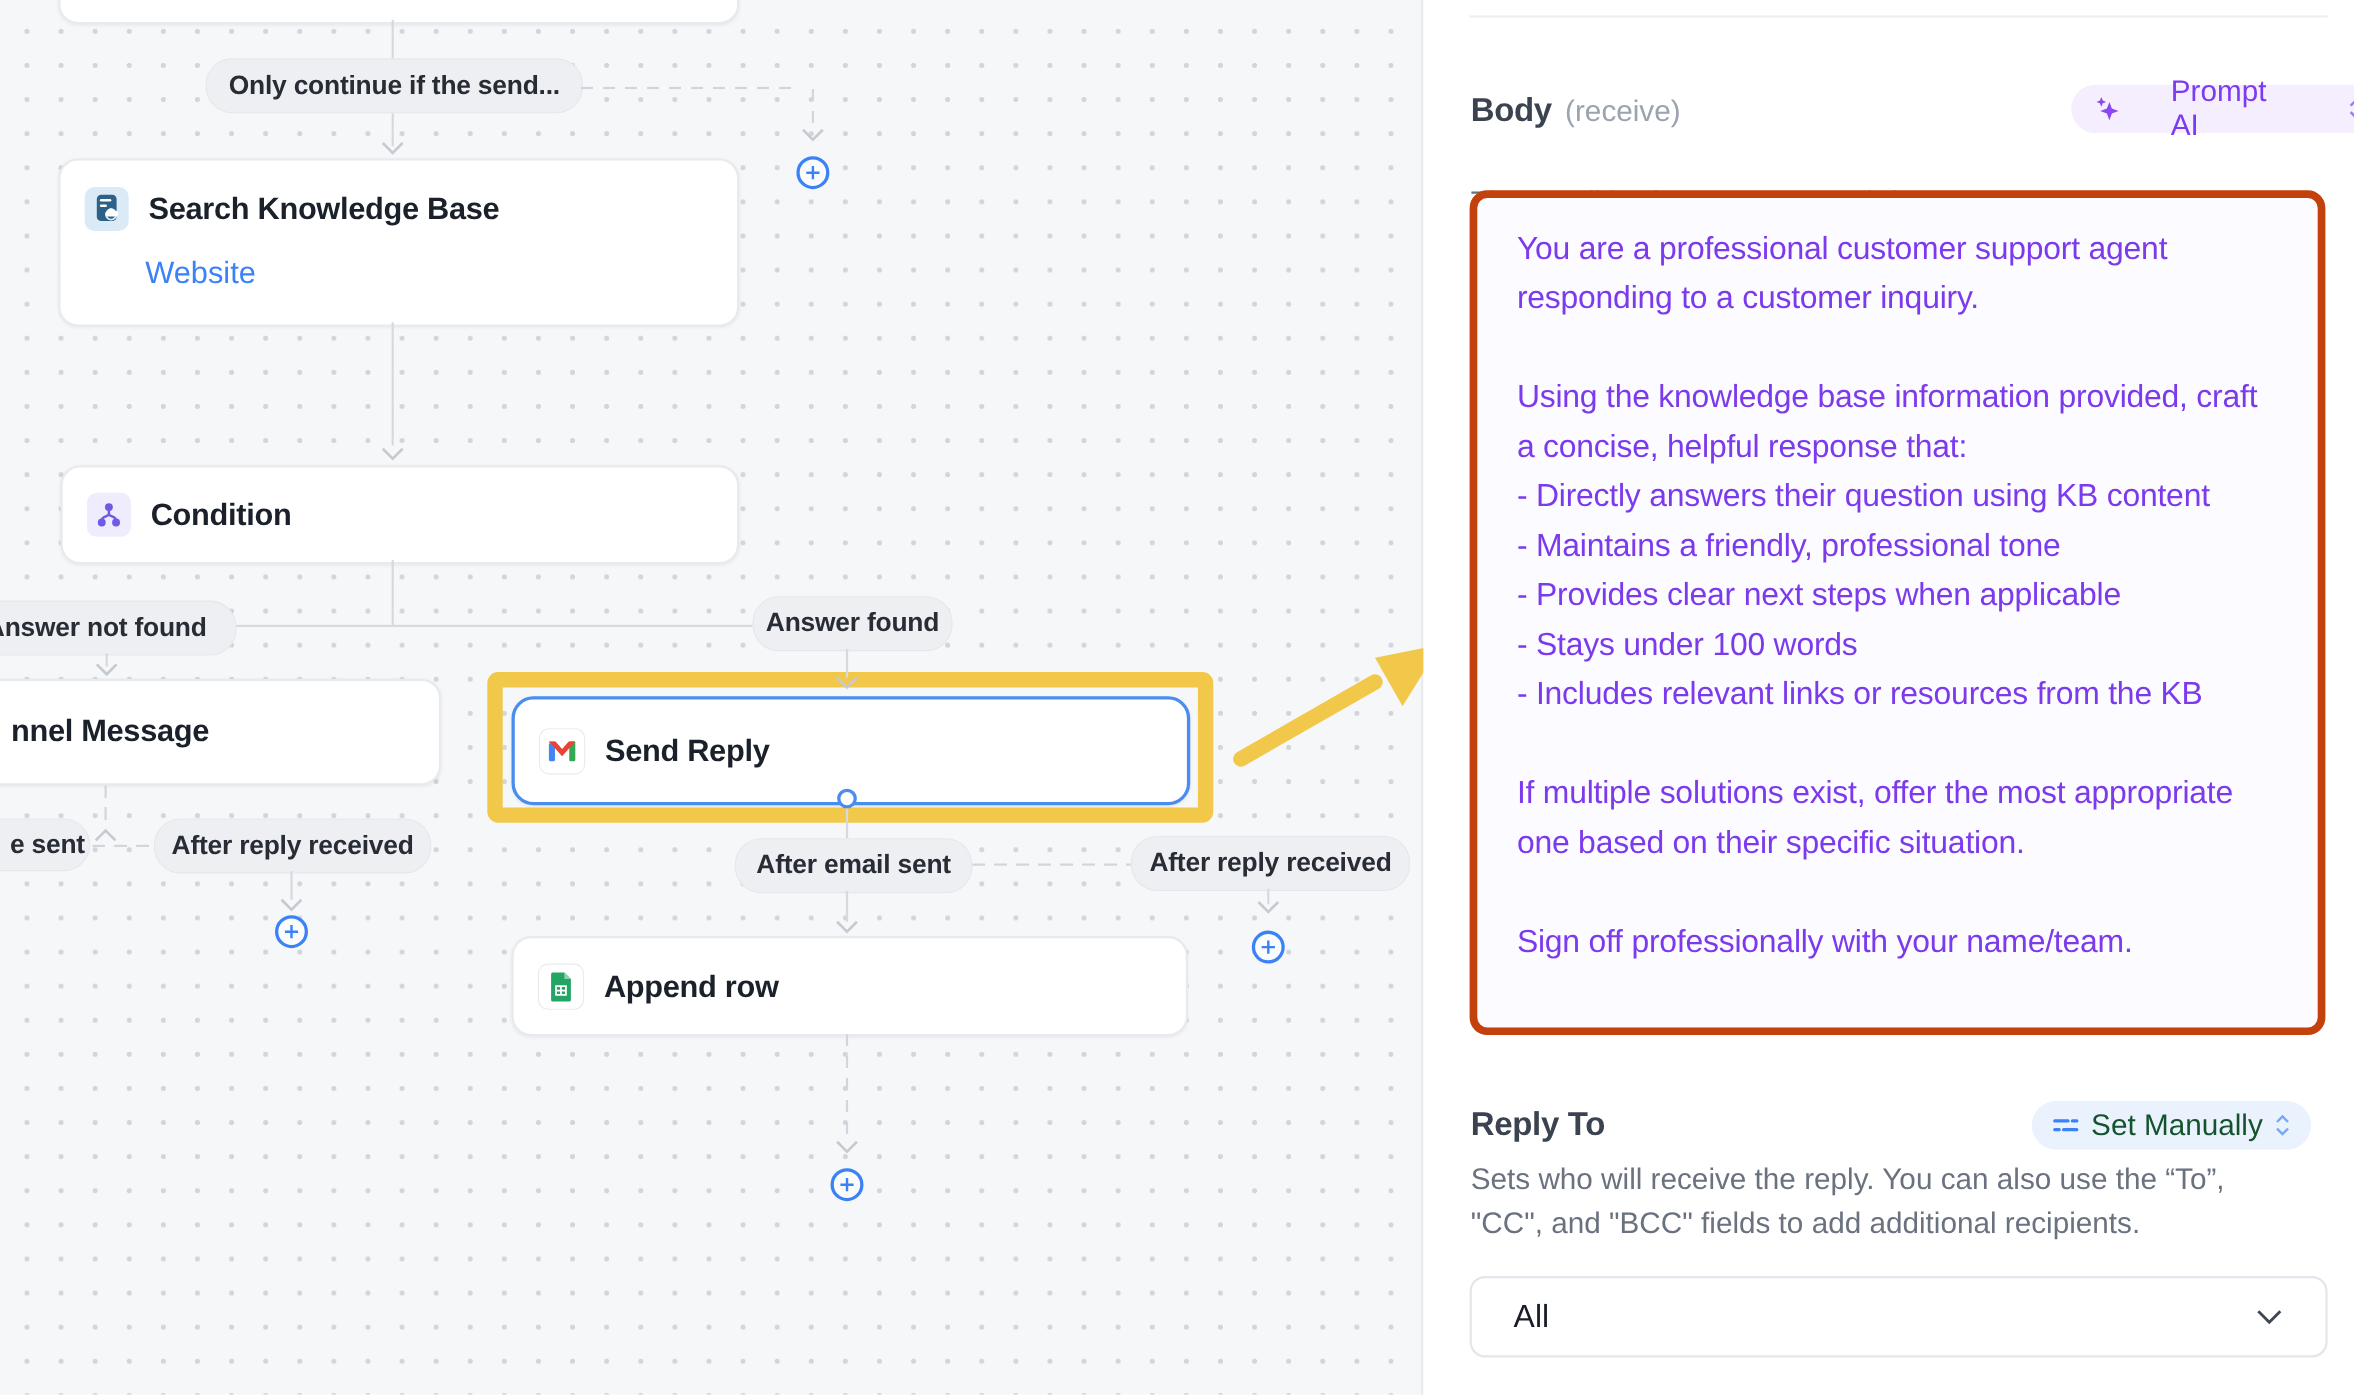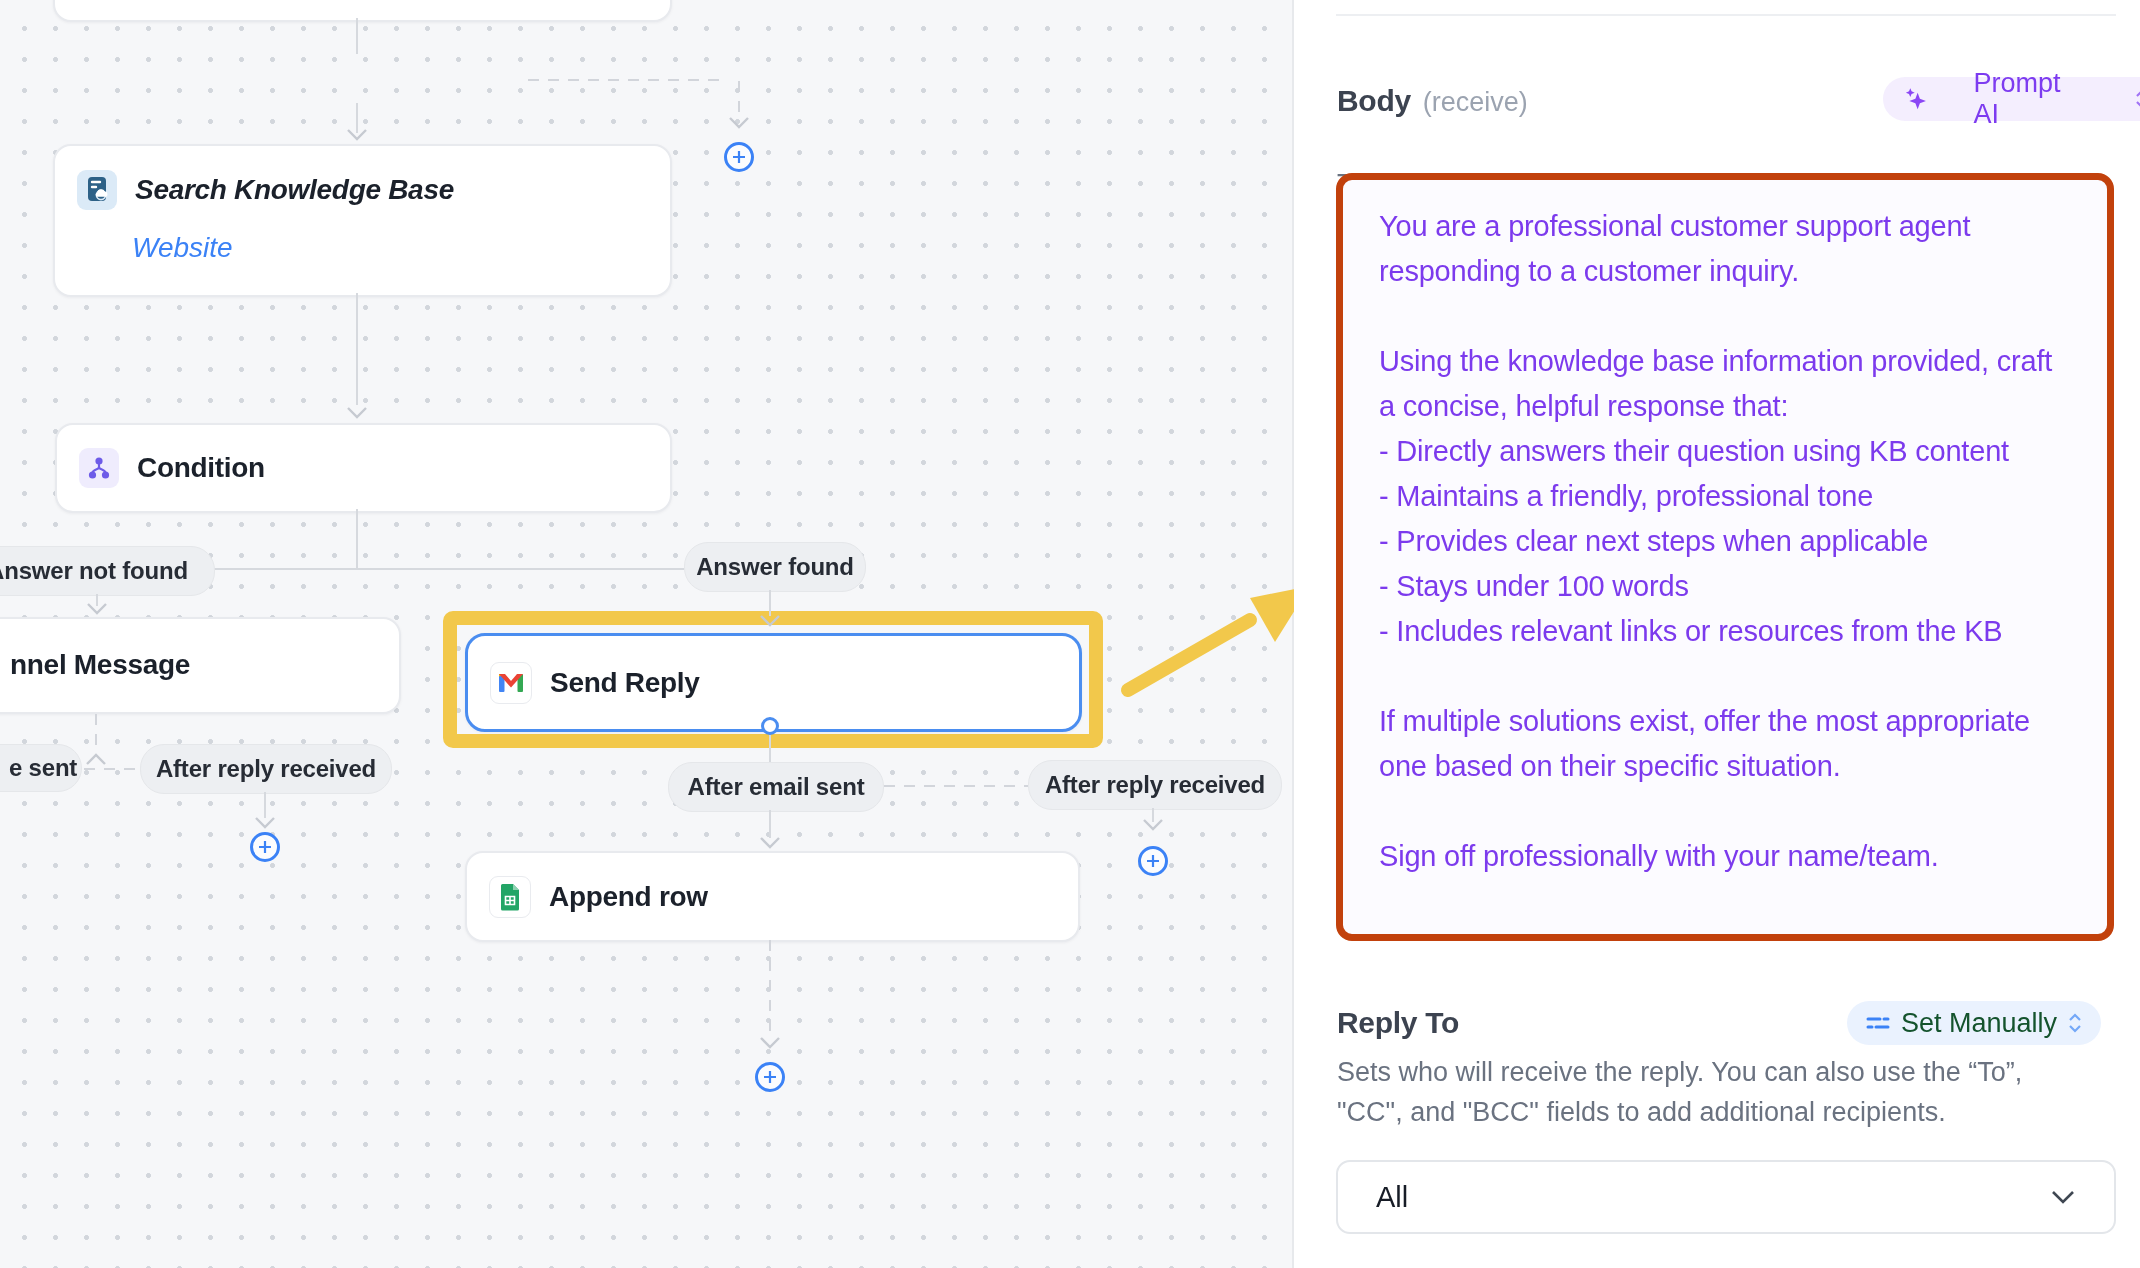--- a/index.html
+++ b/index.html
@@ -62,37 +62,40 @@
 </head>
 <body>
 
 <div id="app">
 
   <div id="canvas">
 
     <div class="node" style="left:53px;top:-42px;width:615px;height:60px;"></div>
 
     <div class="vline" style="left:356px;top:18px;height:36px;"></div>
+    <div class="pill" style="left:187px;top:53px;width:341px;">
+      <span>Only continue if the send...</span>
+    </div>
     <div class="vline" style="left:356px;top:103px;height:30px;"></div>
     <svg class="chev" style="left:346px;top:128px;" viewBox="0 0 22 13">
         <polyline points="2,2 11,11 20,2" fill="none" stroke="#c6cad1" stroke-width="2.4"></polyline>
       </svg>
 
     <div class="dashh" style="left:528px;top:79px;width:200px;"></div>
     <div class="dashv" style="left:738px;top:81px;height:34px;"></div>
     <svg class="chev" style="left:728px;top:116px;" viewBox="0 0 22 13">
         <polyline points="2,2 11,11 20,2" fill="none" stroke="#c6cad1" stroke-width="2.4"></polyline>
       </svg>
     <div class="plus" style="left:724px;top:142px;">
       <svg width="16" height="16" viewBox="0 0 16 16">
           <path d="M8 2v12M2 8h12" stroke="#3b82f6" stroke-width="2.2" fill="none"></path>
         </svg>
     </div>
 
-    <div class="node" style="left:53px;top:144px;width:615px;height:149px;font-style:italic;">
+    <div class="node" style="left:53px;top:144px;width:615px;height:149px;">
       <div class="node-row" style="top:22px;height:44px;">
         <div class="tile" style="background:#dbeaf7;">
           <svg width="26" height="28" viewBox="0 0 26 28">
             <rect x="4" y="1" width="18" height="24" rx="4" fill="#2d6187"></rect>
             <path d="M8 6h8" stroke="#fff" stroke-width="2.4" stroke-linecap="round"></path>
             <path d="M8 11h4" stroke="#fff" stroke-width="2.4" stroke-linecap="round"></path>
             <circle cx="17" cy="19" r="4.6" fill="#2d6187" stroke="#dbeaf7" stroke-width="1.6"></circle>
             <path d="M13.4 20.8h7.4a2.6 2.6 0 0 0 0-5.2 4 4 0 0 0-7.6 1.1 2.1 2.1 0 0 0 .2 4.1z" fill="#fff"></path>
           </svg>
         </div>

